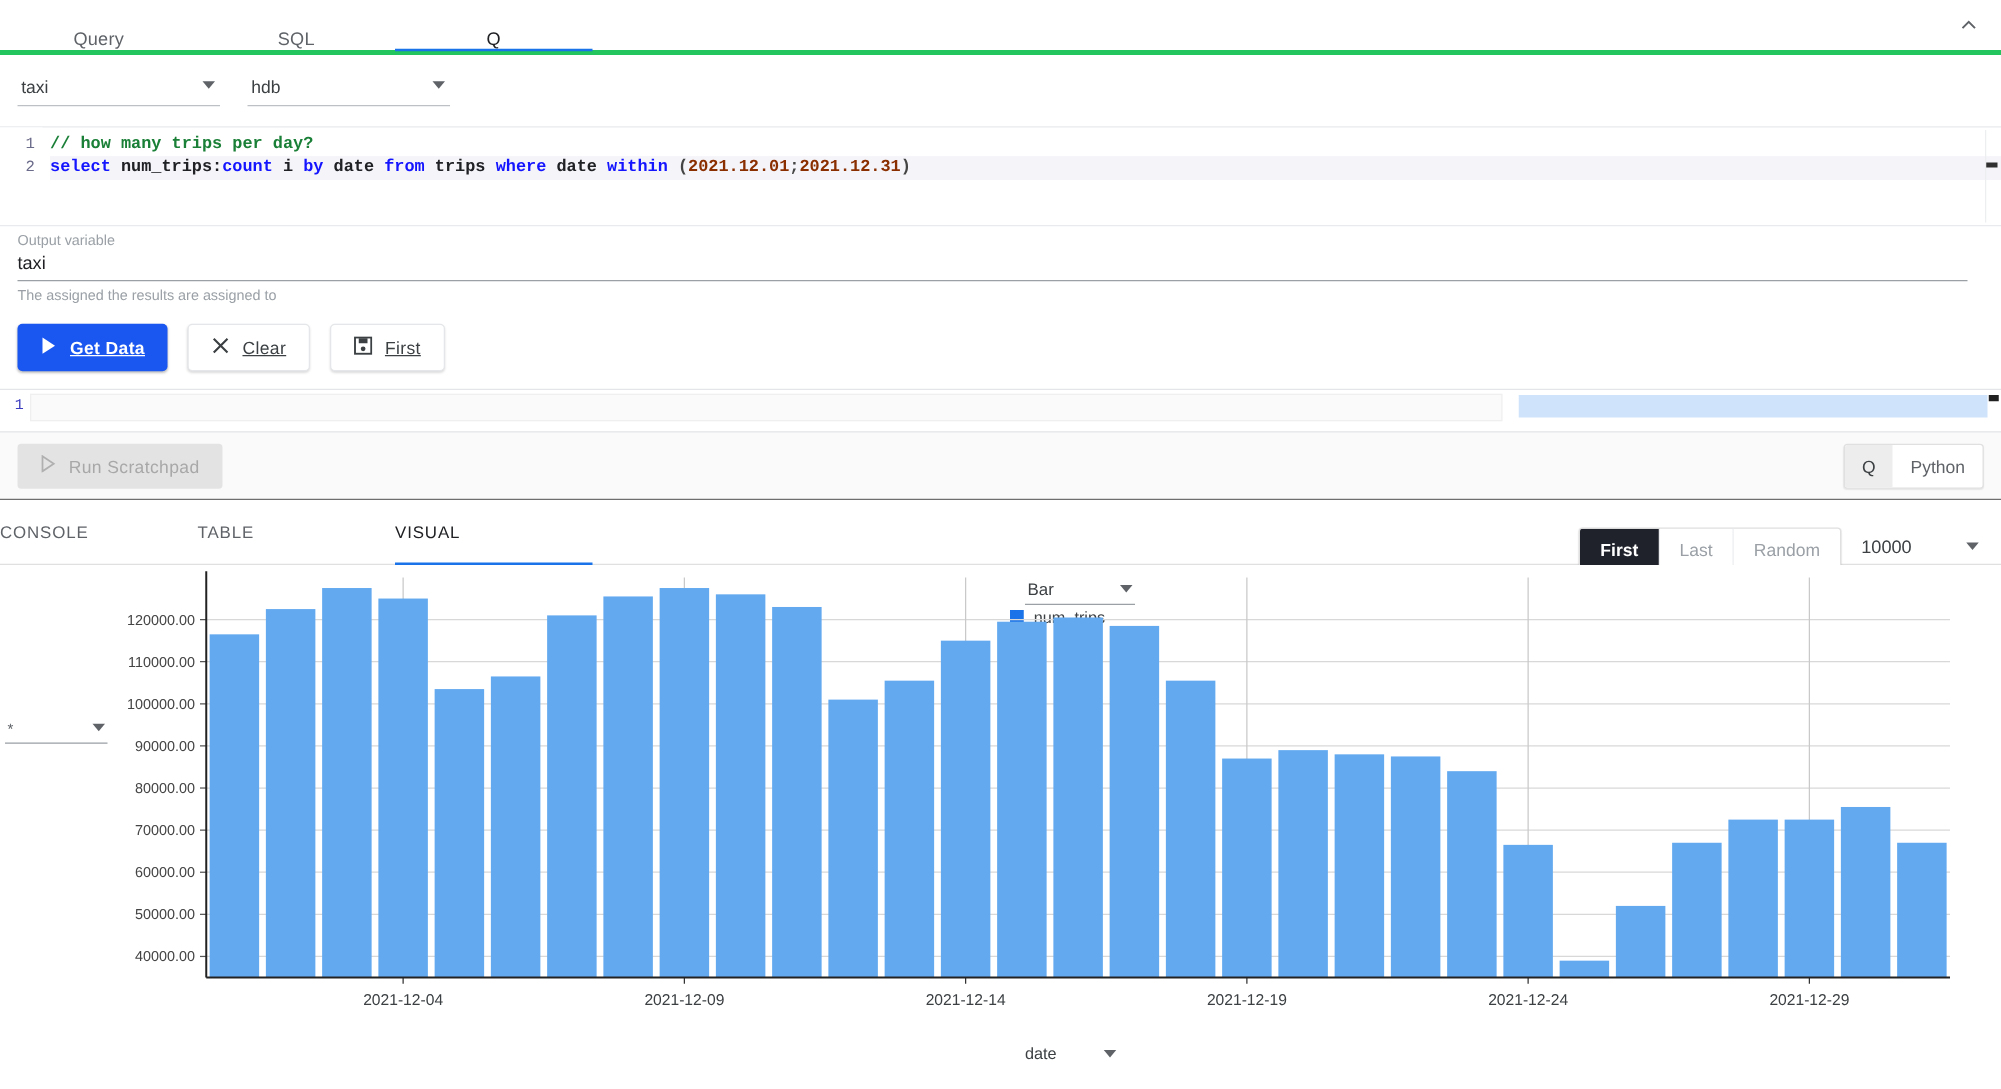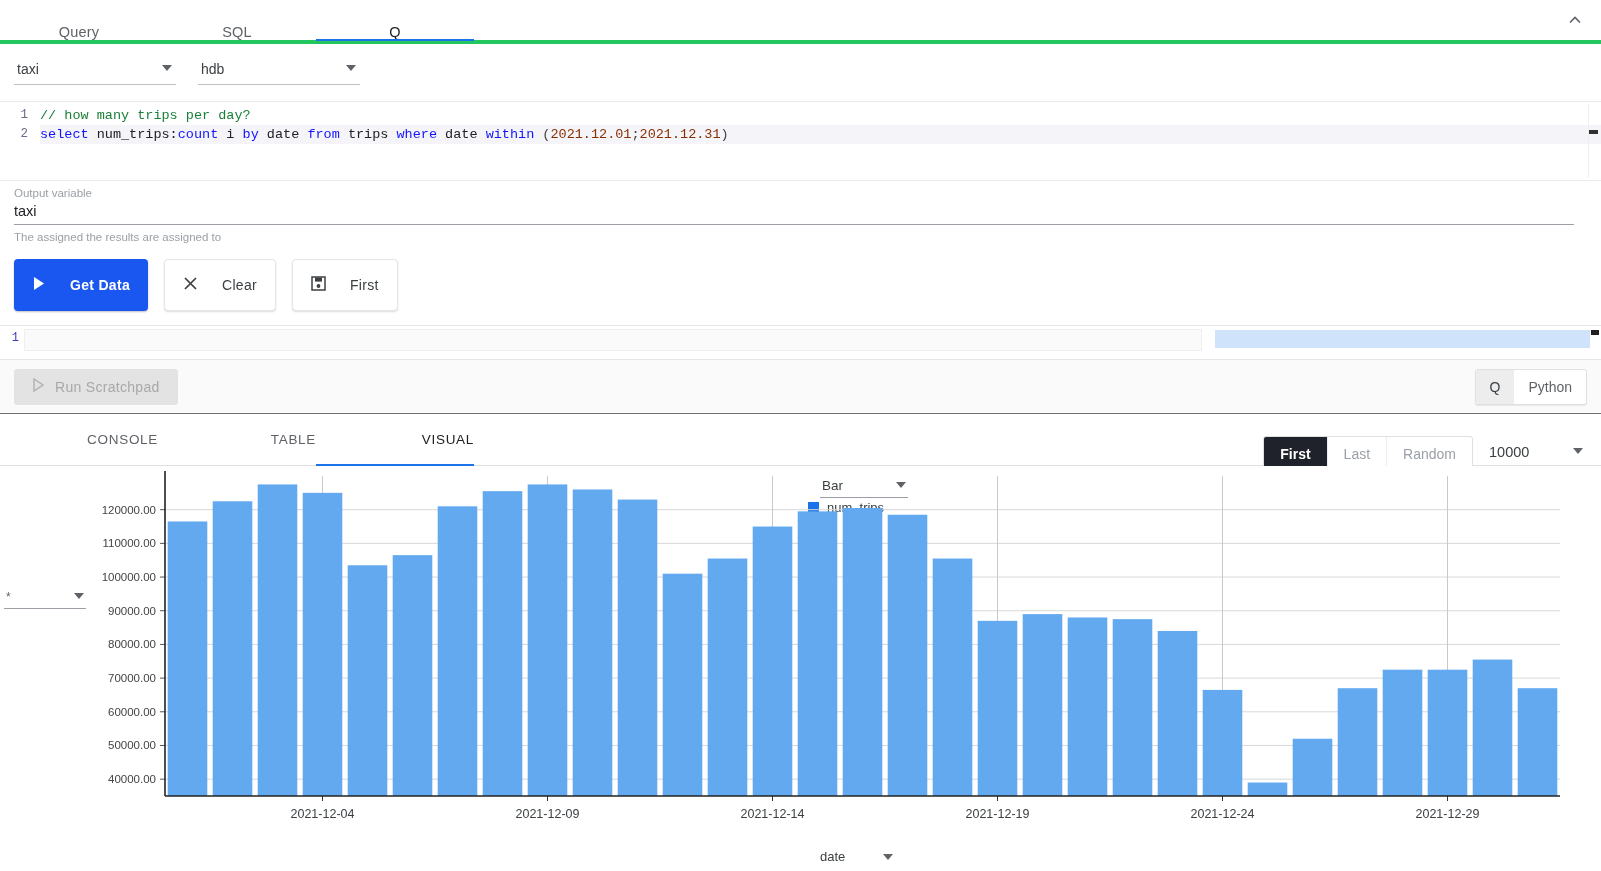--- a/index.html
+++ b/index.html
@@ -49,21 +49,21 @@
   .editor {
     margin:16px 0 0 0; border-top:1px solid #e8eaed; border-bottom:1px solid #e8eaed;
     background:#fff; height:80px; position:relative; display:flex;
     font-family:"Liberation Mono", monospace; font-size:13.5px;
   }
   .gutter {
     width:34px; text-align:right; padding:4px 6px 0 0; color:#6a6a8a;
     font-size:12.5px; line-height:19px; user-select:none; background:#fff;
   }
   .codearea { flex:1; padding:4px 0 0 6px; line-height:19px; position:relative; }
-  .code-line { white-space:pre; }
+  .code-line { white-space:pre;font-weight:bold; }
   .cm-comment { color:#1a7f37; }
   .cm-kw { color:#1414ff; }
   .cm-ident { color:#202124; }
   .cm-num { color:#8a2f00; }
   .cm-punc { color:#444; }
   .hl-line { background:#f4f4f9; }
   .ed-scroll {
     position:absolute; right:2px; top:2px; width:11px; bottom:2px;
     border-left:1px solid #eceef0;
   }
@@ -74,23 +74,24 @@
   .outvar .lbl { font-size:11.5px; color:#9aa0a6; }
   .outvar .val {
     font-size:14.5px; color:#202124; padding:4px 0 5px 0;
     border-bottom:1px solid #9aa0a6; width:1560px;
   }
   .outvar .hint { font-size:11.5px; color:#9aa0a6; padding-top:6px; }
 
   
   .actions { display:flex; gap:16px; padding:16px 14px 14px 14px; }
   .btn {
-    display:flex; align-items:center; gap:24px; height:52px; padding:0 18px;
+    display:flex; align-items:center; gap:10px; height:38px; padding:0 18px;
     border-radius:4px; font-size:14px; font-weight:bold; cursor:pointer;
     letter-spacing:.3px;
+    text-decoration:underline;
   }
   .btn.primary { background:#1a56f0; color:#fff; box-shadow:0 1px 2px rgba(0,0,0,.25); }
   .btn.ghost {
     background:#fff; color:#3c4043; border:1px solid #e4e6e9;
     box-shadow:0 1px 2px rgba(0,0,0,.14); font-weight:normal;
   }
 
   
   .scratch {
     border-top:1px solid #e3e5e8; height:34px; display:flex;
@@ -124,21 +125,21 @@
     font-size:14px; color:#5f6368; cursor:pointer;
   }
   .langtoggle div.sel { background:#ededed; color:#3c4043; }
 
   
   .restabs {
     height:53px; border-top:1px solid #6e6e6e; border-bottom:1px solid #e0e0e0;
     display:flex; align-items:stretch; position:relative; background:#fff;
   }
   .rtab {
-    width:158px; display:flex; align-items:center; justify-content:flex-end;
+    width:158px; display:flex; align-items:center; justify-content:flex-start;
     font-size:13.5px; color:#5f6368; letter-spacing:.7px; cursor:pointer; position:relative;
   }
   .rtab.active { color:#202124; }
   .rtab.active::after {
     content:""; position:absolute; left:0; right:0; bottom:-1px; height:2.5px; background:#1a73e8;
   }
   .rowctl { position:absolute; right:14px; top:22px; display:flex; align-items:center; gap:14px; }
   .seg { display:flex; border:1px solid #e0e0e0; border-radius:3px; overflow:hidden; background:#fff;
          box-shadow:0 1px 1px rgba(0,0,0,.08); }
   .seg div {

